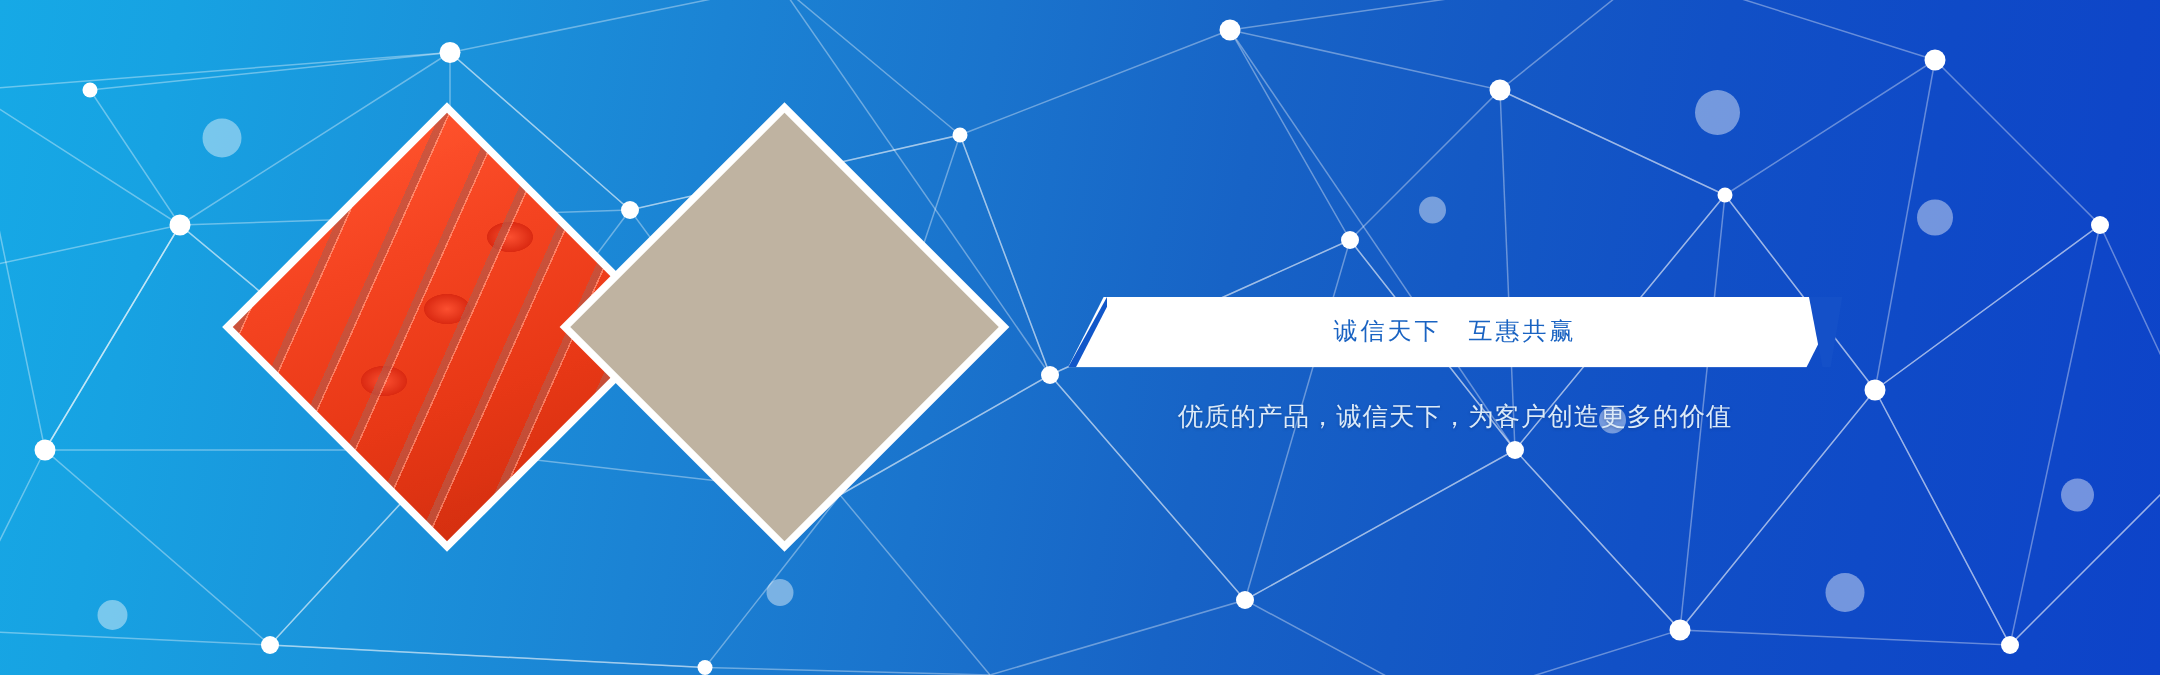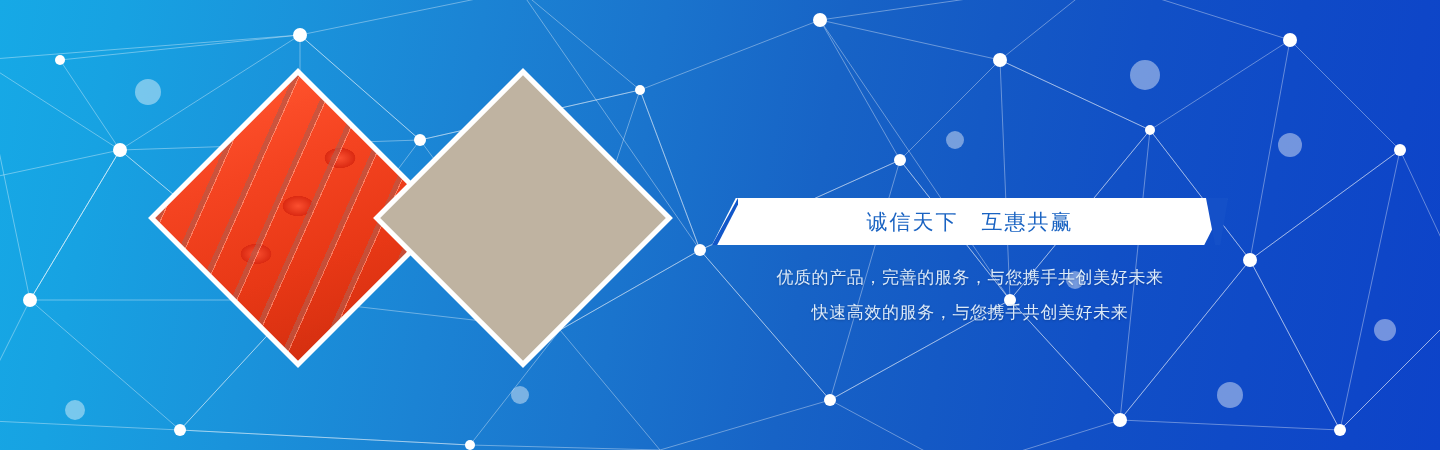--- a/index.html
+++ b/index.html
@@ -149,21 +149,21 @@
   .bar-tip-right{
     position:absolute;
     right:-8px; top:0px;
     width:30px; height:47px;
     background:#1450c8;
     clip-path:polygon(0% 0%, 74% 0%, 48% 100%, 30% 100%);
   }
   .slogan-text{
     position:absolute; inset:0;
     display:flex; align-items:center; justify-content:center;
-    font-size:21px;
+    font-size:16px;
     letter-spacing:2px;
     color:#1a63c2;
     white-space:pre;
     z-index:2;
   }
 
   .sub{
     position:absolute;
     left:0;
     width:540px;
@@ -275,17 +275,16 @@
   <div class="copy">
 
 
     <div class="slogan-bar">
       <div class="bar-white"></div>
       <div class="bar-tip-left"></div>
       <div class="bar-tip-right"></div>
       <div class="slogan-text">诚信天下　互惠共赢</div>
     </div>
 
-    <div class="sub" id="sub1">优质的产品，完善的服务，与您携手共创美好未来</div>
-    <div class="sub" id="sub2">快速高效的服务，与您携手共创美好未来</div>
+    <div class="sub" id="sub1">优质的产品，诚信天下，为客户创造更多的价值</div>
   </div>
 
 </div>
 
 </body></html>

